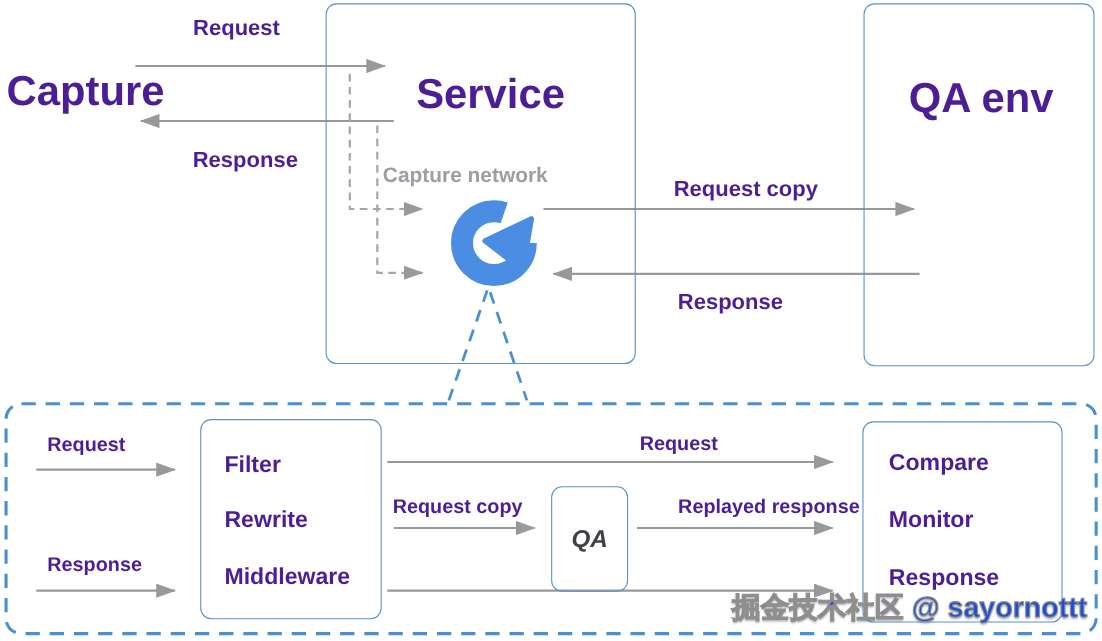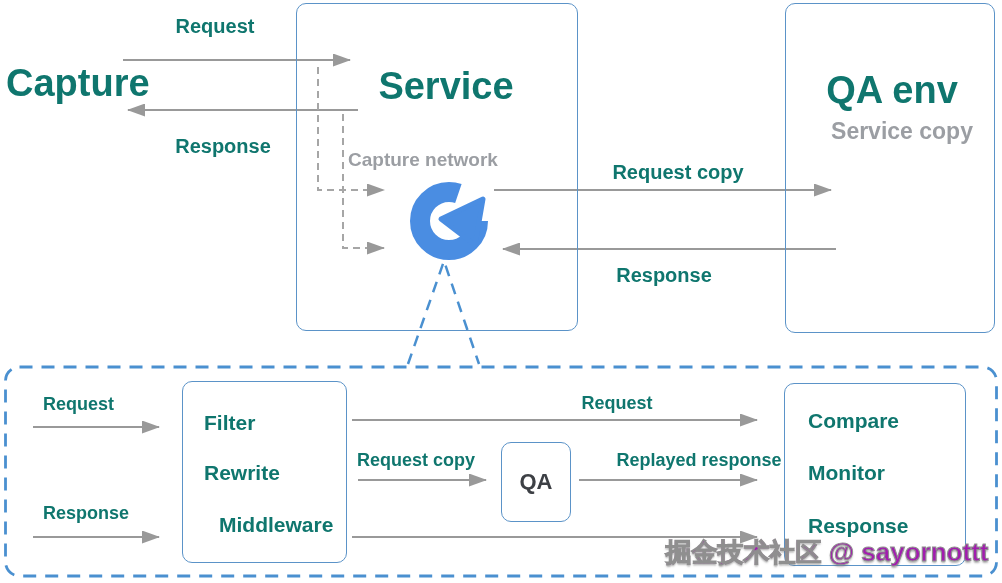--- a/index.html
+++ b/index.html
@@ -7,33 +7,33 @@
     position:relative;width:1002px;height:583px;background:#ffffff;
     font-family:"Liberation Sans",sans-serif;overflow:hidden;
   }
   .canvas svg.wires{position:absolute;left:0;top:0;z-index:1;}
   .box{
     position:absolute;border:1.5px solid #5b93c8;border-radius:10px;
     background:transparent;box-sizing:border-box;z-index:2;
   }
   .lbl{
     position:absolute;z-index:3;white-space:nowrap;
-    font-weight:700;color:#0f766e;line-height:1.15;
+    font-weight:700;color:#4c1d95;line-height:1.15;
   }
   .ctr{transform:translateX(-50%);}
   .muted{color:#9b9ea3;font-weight:600;}
   .big{font-size:38px;}
   .mid{font-size:20px;}
   .sm{font-size:18px;}
   .item{font-size:21px;font-weight:600;text-align:center;}
   .qa-box{display:flex;align-items:center;justify-content:center;}
   .qa-box .qa-txt{font-size:22px;font-weight:600;color:#3d4045;}
   .watermark{
     position:absolute;left:827px;top:535px;transform:translateX(-50%);
-    z-index:5;font-size:26px;font-weight:700;color:#a21caf;
+    z-index:5;font-size:26px;font-weight:700;color:#1d4ed8;
     -webkit-text-stroke:1px #8f8f8f;
     text-shadow:0 2px 2px rgba(110,110,110,.55);
     white-space:nowrap;
   }
 </style>
 </head>
 <body>
 
 <div class="canvas">
 
@@ -65,41 +65,40 @@
     <line x1="33" y1="537" x2="159" y2="537" stroke="#999" stroke-width="2" marker-end="url(#ah)"></line>
     <line x1="352" y1="420" x2="757" y2="420" stroke="#999" stroke-width="2" marker-end="url(#ah)"></line>
     <line x1="358" y1="480" x2="486" y2="480" stroke="#999" stroke-width="2" marker-end="url(#ah)"></line>
     <line x1="579" y1="480" x2="757" y2="480" stroke="#999" stroke-width="2" marker-end="url(#ah)"></line>
     <line x1="352" y1="537" x2="757" y2="537" stroke="#999" stroke-width="2" marker-end="url(#ah)"></line>
   </svg>
 
   <div class="box" style="left:296px;top:3px;width:282px;height:328px;"></div>
   <div class="box" style="left:785px;top:3px;width:210px;height:330px;"></div>
   <div class="box" style="left:182px;top:381px;width:165px;height:182px;"></div>
-  <div class="box qa-box" style="left:501px;top:442px;width:70px;height:80px;">
+  <div class="box qa-box" style="left:501px;top:442px;width:70px;height:96px;font-style:italic;">
     <span class="qa-txt">QA</span>
   </div>
   <div class="box" style="left:784px;top:383px;width:182px;height:183px;"></div>
 
   <div class="lbl big" style="left:6px;top:62px;">Capture</div>
   <div class="lbl mid ctr" style="left:215px;top:15px;">Request</div>
   <div class="lbl mid ctr" style="left:223px;top:135px;">Response</div>
   <div class="lbl muted" style="left:348px;top:149px;font-size:19px;">Capture network</div>
   <div class="lbl big ctr" style="left:446px;top:65px;">Service</div>
   <div class="lbl mid ctr" style="left:678px;top:161px;">Request copy</div>
   <div class="lbl mid ctr" style="left:664px;top:264px;">Response</div>
   <div class="lbl big ctr" style="left:892px;top:69px;">QA env</div>
-  <div class="lbl muted ctr" style="left:902px;top:118px;font-size:23px;">Service copy</div>
 
   <div class="lbl sm" style="left:43px;top:394px;">Request</div>
   <div class="lbl sm" style="left:43px;top:503px;">Response</div>
 
   <div class="lbl item" style="left:204px;top:411px;">Filter</div>
   <div class="lbl item" style="left:204px;top:461px;">Rewrite</div>
-  <div class="lbl item" style="left:219px;top:513px;">Middleware</div>
+  <div class="lbl item" style="left:204px;top:513px;">Middleware</div>
 
   <div class="lbl sm ctr" style="left:617px;top:393px;">Request</div>
   <div class="lbl sm" style="left:357px;top:450px;">Request copy</div>
   <div class="lbl sm ctr" style="left:663px;top:450px;margin-left:36px;">Replayed response</div>
 
   <div class="lbl item" style="left:808px;top:409px;">Compare</div>
   <div class="lbl item" style="left:808px;top:461px;">Monitor</div>
   <div class="lbl item" style="left:808px;top:514px;">Response</div>
 
   <div class="watermark">掘金技术社区 @ sayornottt</div>

